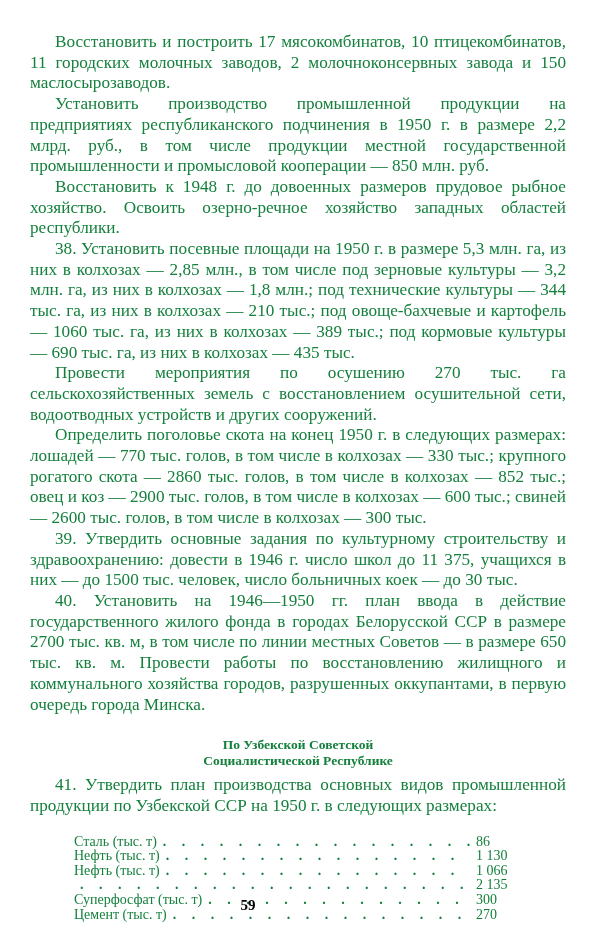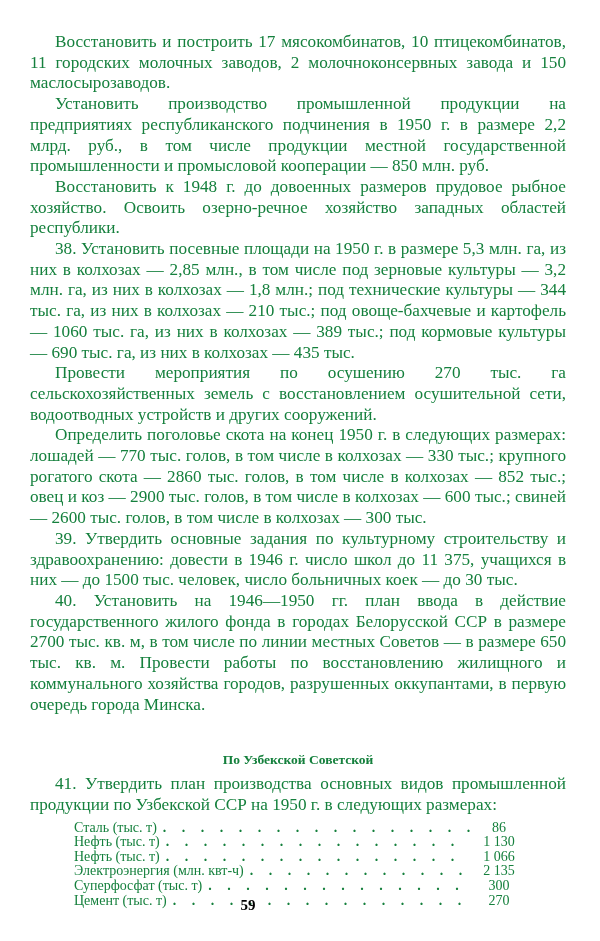--- a/index.html
+++ b/index.html
@@ -5,47 +5,48 @@
   html, body { margin: 0; padding: 0; background: #ffffff; }
   body { width: 600px; height: 941px; position: relative; overflow: hidden; }
   .page {
     position: absolute; left: 30px; top: 32px; width: 536px;
     font-family: "Liberation Serif", serif; font-size: 17.2px; line-height: 20.7px;
     color: #15803d; text-align: justify;
   }
   .p { text-indent: 25px; margin: 0; }
   .heading {
     text-align: center; font-family: "Liberation Serif", serif; font-weight: bold;
-    font-size: 13.5px; line-height: 16px; margin-top: 37px; margin-bottom: 6px;
+    font-size: 13.5px; line-height: 16px; margin-top: 22px; margin-bottom: 6px;
   }
-  .table { margin-top: 5px; margin-left: 44px; width: 448px; font-size: 14px; line-height: 14.6px; }
+  .table { margin-top: 18px; margin-left: 44px; width: 448px; font-size: 14px; line-height: 14.6px; }
   .row { display: flex; align-items: baseline; }
   .row .label { white-space: nowrap; }
   .row .dots { flex: 1; overflow: hidden; white-space: nowrap; letter-spacing: 6px; margin: 0 6px; font-weight: bold; }
-  .row .val { width: 46px; text-align: center; }
+  .row .val { width: 46px; text-align: left; }
   .pagenum {
     position: absolute; left: 0; width: 496px; top: 897px; text-align: center;
     font-family: "Liberation Serif", serif; font-weight: bold; font-size: 15px;
   }
 </style>
 </head>
 <body>
 
 <div class="page">
   <p class="p">Восстановить и построить 17 мясокомбинатов, 10 птицекомбинатов, 11 городских молочных заводов, 2 молочноконсервных завода и 150 маслосырозаводов.</p>
   <p class="p">Установить производство промышленной продукции на предприятиях республиканского подчинения в 1950 г. в размере 2,2 млрд. руб., в том числе продукции местной государственной промышленности и промысловой кооперации — 850 млн. руб.</p>
   <p class="p">Восстановить к 1948 г. до довоенных размеров прудовое рыбное хозяйство. Освоить озерно-речное хозяйство западных областей республики.</p>
   <p class="p">38. Установить посевные площади на 1950 г. в размере 5,3 млн. га, из них в колхозах — 2,85 млн., в том числе под зерновые культуры — 3,2 млн. га, из них в колхозах — 1,8 млн.; под технические культуры — 344 тыс. га, из них в колхозах — 210 тыс.; под овоще-бахчевые и картофель — 1060 тыс. га, из них в колхозах — 389 тыс.; под кормовые культуры — 690 тыс. га, из них в колхозах — 435 тыс.</p>
   <p class="p">Провести мероприятия по осушению 270 тыс. га сельскохозяйственных земель с восстановлением осушительной сети, водоотводных устройств и других сооружений.</p>
   <p class="p">Определить поголовье скота на конец 1950 г. в следующих размерах: лошадей — 770 тыс. голов, в том числе в колхозах — 330 тыс.; крупного рогатого скота — 2860 тыс. голов, в том числе в колхозах — 852 тыс.; овец и коз — 2900 тыс. голов, в том числе в колхозах — 600 тыс.; свиней — 2600 тыс. голов, в том числе в колхозах — 300 тыс.</p>
   <p class="p">39. Утвердить основные задания по культурному строительству и здравоохранению: довести в 1946 г. число школ до 11 375, учащихся в них — до 1500 тыс. человек, число больничных коек — до 30 тыс.</p>
   <p class="p">40. Установить на 1946—1950 гг. план ввода в действие государственного жилого фонда в городах Белорусской ССР в размере 2700 тыс. кв. м, в том числе по линии местных Советов — в размере 650 тыс. кв. м. Провести работы по восстановлению жилищного и коммунального хозяйства городов, разрушенных оккупантами, в первую очередь города Минска.</p>
 
   <div class="heading">
     <div>По Узбекской Советской</div>
+    <div>Социалистической Республике</div>
   </div>
 
   <p class="p">41. Утвердить план производства основных видов промышленной продукции по Узбекской ССР на 1950 г. в следующих размерах:</p>
 
   <div class="table">
     <div class="row">
       <span class="label">Сталь (тыс. т)</span>
       <span class="dots">. . . . . . . . . . . . . . . . . . . . . . . . . . . . . . . . . . . . . . .</span>
       <span class="val">86</span>
     </div>
@@ -53,21 +54,20 @@
       <span class="label">Нефть (тыс. т)</span>
       <span class="dots">. . . . . . . . . . . . . . . . . . . . . . . . . . . . . . . . . . . . . . .</span>
       <span class="val">1 130</span>
     </div>
     <div class="row">
       <span class="label">Нефть (тыс. т)</span>
       <span class="dots">. . . . . . . . . . . . . . . . . . . . . . . . . . . . . . . . . . . . . . .</span>
       <span class="val">1 066</span>
     </div>
     <div class="row">
-      <span class="label">Электроэнергия (млн. квт-ч)</span>
       <span class="dots">. . . . . . . . . . . . . . . . . . . . . . . . . . . . . . . . . . . . . . .</span>
       <span class="val">2 135</span>
     </div>
     <div class="row">
       <span class="label">Суперфосфат (тыс. т)</span>
       <span class="dots">. . . . . . . . . . . . . . . . . . . . . . . . . . . . . . . . . . . . . . .</span>
       <span class="val">300</span>
     </div>
     <div class="row">
       <span class="label">Цемент (тыс. т)</span>

